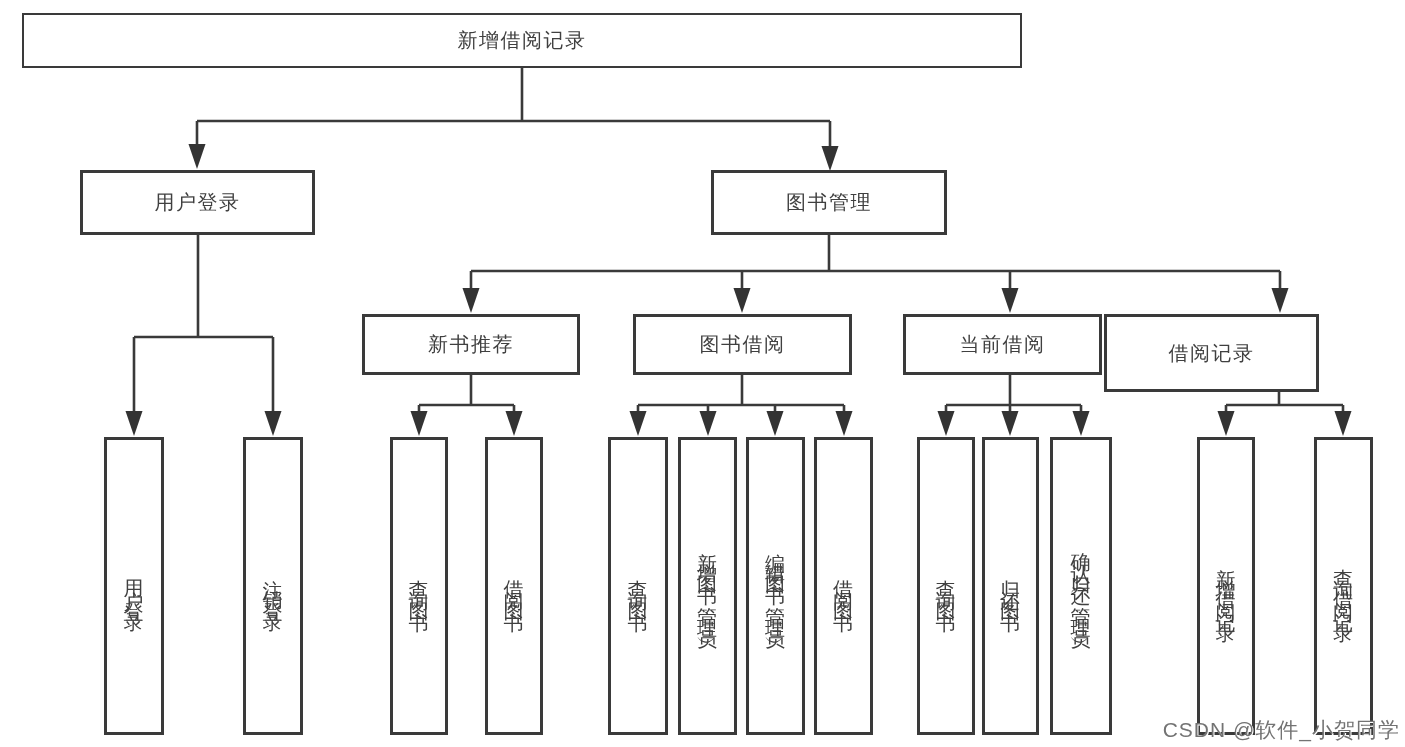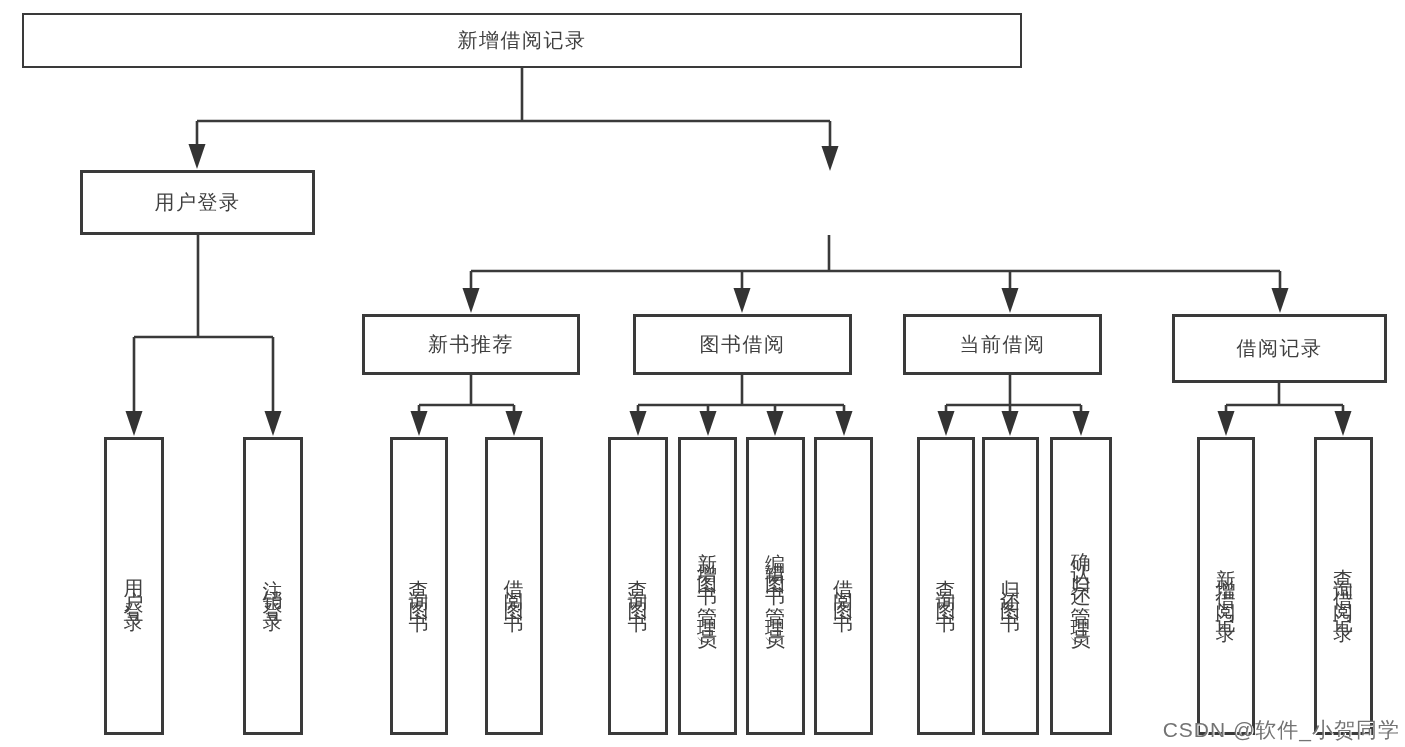--- a/index.html
+++ b/index.html
@@ -84,31 +84,34 @@
     <polygon class="arrow" points="1334.5,411 1351.5,411 1343,436"></polygon>
   </svg>
 
   <div class="box root" style="left:22px;top:13px;width:1000px;height:55px">
     <span class="hlabel">新增借阅记录</span>
   </div>
 
   <div class="box" style="left:80px;top:170px;width:235px;height:65px">
     <span class="hlabel">用户登录</span>
   </div>
+  <div class="box" style="left:711px;top:170px;width:236px;height:65px">
+    <span class="hlabel">图书管理</span>
+  </div>
 
   <div class="box" style="left:362px;top:314px;width:218px;height:61px">
     <span class="hlabel">新书推荐</span>
   </div>
   <div class="box" style="left:633px;top:314px;width:219px;height:61px">
     <span class="hlabel">图书借阅</span>
   </div>
   <div class="box" style="left:903px;top:314px;width:199px;height:61px">
     <span class="hlabel">当前借阅</span>
   </div>
-  <div class="box" style="left:1172px;top:314px;width:215px;height:69px">
+  <div class="box" style="left:1104px;top:314px;width:215px;height:78px">
     <span class="hlabel">借阅记录</span>
   </div>
 
   <div class="box" style="left:104px;top:437px;width:60px;height:298px">
     <span class="vlabel">用户登录</span>
   </div>
   <div class="box" style="left:243px;top:437px;width:60px;height:298px">
     <span class="vlabel">注销登录</span>
   </div>
 

